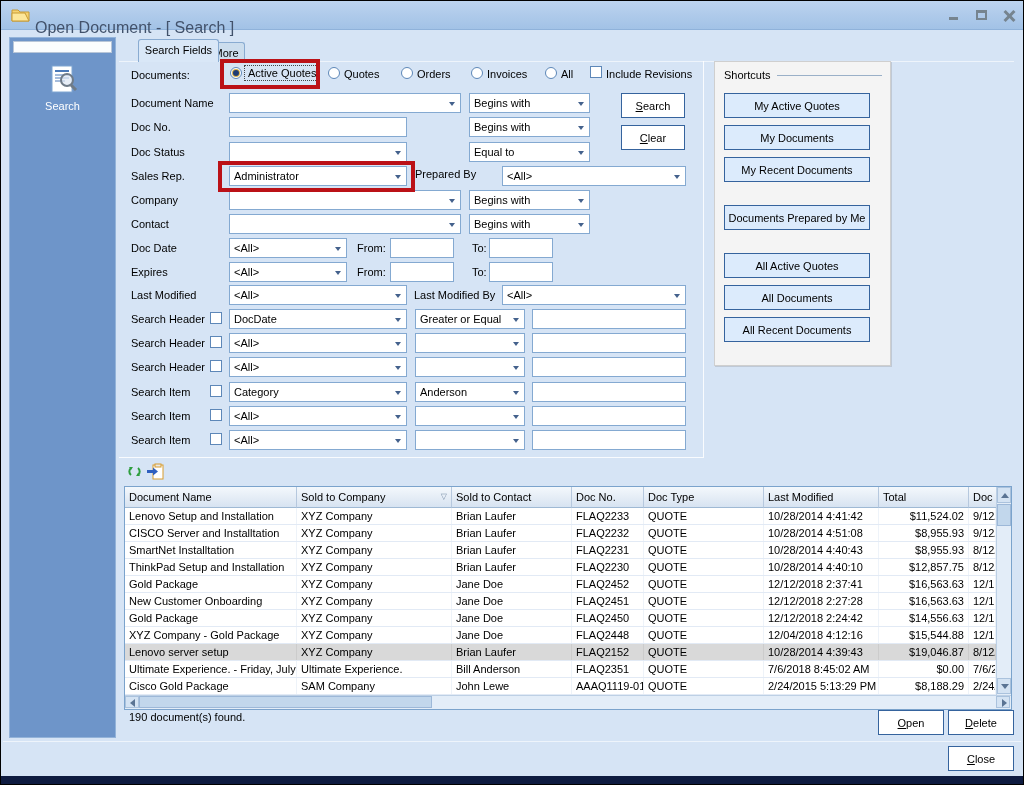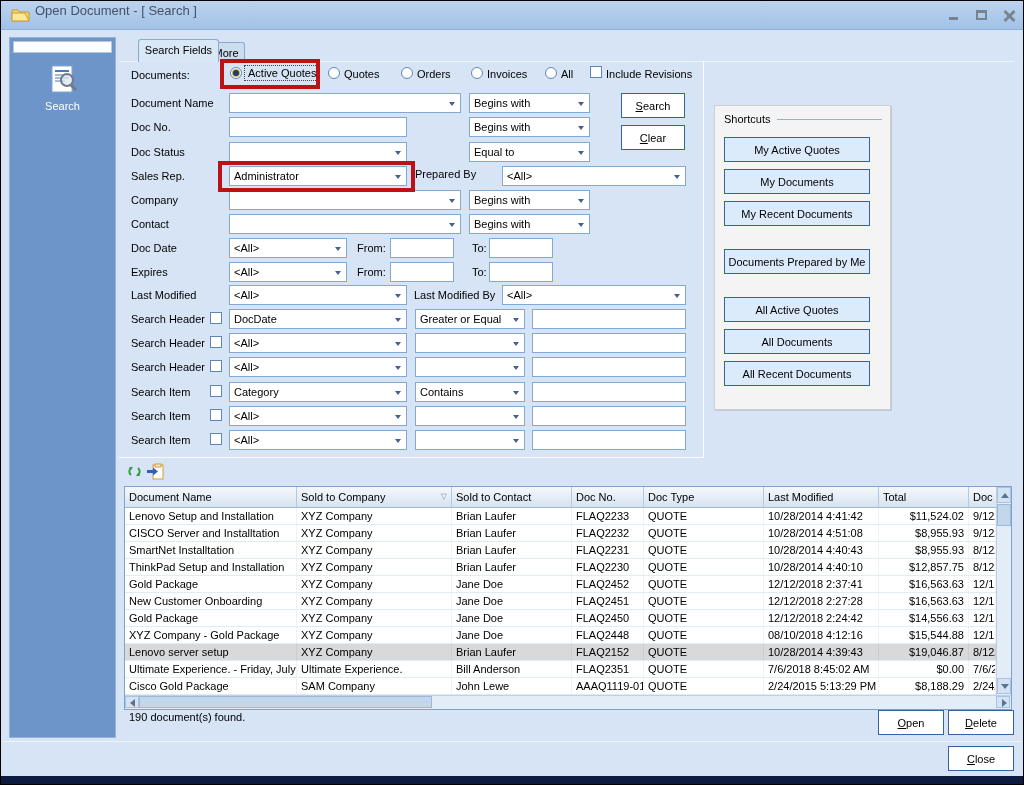--- a/index.html
+++ b/index.html
@@ -9,21 +9,21 @@
     background:#d6e4f5; border:1px solid #000;
     font-family:"Liberation Sans", sans-serif; font-size:11px; color:#000;
     overflow:hidden;
   }
   
   .titlebar {
     position:absolute; left:0; top:0; width:100%; height:29px;
     background:linear-gradient(#bcd3ef,#a2c2e6);
     border-bottom:1px solid #8fb2da;
   }
-  .title-text { position:absolute; left:34px; top:2px; font-size:13px; color:#42526b; }
+  .title-text { position:absolute; left:34px; top:18px; font-size:16px; color:#42526b; }
   .folder-icon { position:absolute; left:10px; top:6px; }
   .winbtn { position:absolute; top:8px; width:14px; height:13px; cursor:default; }
   .minimize-glyph { position:absolute; left:2px; top:8px; width:9px; height:3px; background:#76848f; }
   .maximize-glyph { position:absolute; left:1px; top:1px; width:11px; height:10px; border:2px solid #76848f; border-top-width:3px; }
   .close-glyph { position:absolute; left:0; top:0; width:13px; height:13px; }
   .close-glyph:before, .close-glyph:after {
     content:""; position:absolute; left:6px; top:0px; width:3px; height:14px; background:#76848f;
   }
   .close-glyph:before { transform:rotate(45deg); }
   .close-glyph:after { transform:rotate(-45deg); }
@@ -75,21 +75,21 @@
   .focus-label { border:1px dotted #444; padding:1px 3px; }
   .btn {
     position:absolute; background:#fff; border:1px solid #35639d;
     display:flex; align-items:center; justify-content:center; cursor:pointer; font-size:11px;
   }
   .shortcut-btn { background:#dcebfc; }
   .hl-box { position:absolute; border:4px solid #bb1117; pointer-events:none; z-index:5; }
   
   .shortcuts-panel {
     position:absolute; left:713px; top:60px; width:177px; height:305px;
-    background:#f4f4f4; border:1px solid #cfcfcf; box-shadow:1px 1px 0 #bfc9d6;margin-top:44px;
+    background:#f4f4f4; border:1px solid #cfcfcf; box-shadow:1px 1px 0 #bfc9d6;
   }
   .shortcuts-title { position:absolute; left:9px; top:7px; background:#f4f4f4; padding-right:5px; z-index:1; }
   .shortcuts-rule { position:absolute; left:62px; right:8px; top:13px; height:1px; background:#9ab0c8; }
   
   .grid-toolbar-icon { position:absolute; cursor:pointer; }
   .grid {
     position:absolute; left:123px; top:485px; width:888px; height:224px;
     background:#fff; border:1px solid #7ba3cc;
   }
   .g-header { position:absolute; left:0; top:0; height:21px; display:flex; width:871px; cursor:pointer; }
@@ -251,21 +251,21 @@
 
   <div class="flabel" style="left:130px; top:360px;">Search Header</div>
   <span class="checkbox" style="left:209px; top:359px;"></span>
   <div class="combo" style="left:228px; top:356px; width:178px;"><span>&lt;All&gt;</span><span class="arr"></span></div>
   <div class="combo" style="left:414px; top:356px; width:110px;"><span></span><span class="arr"></span></div>
   <div class="tb" style="left:531px; top:356px; width:154px;"><span></span></div>
 
   <div class="flabel" style="left:130px; top:385px;">Search Item</div>
   <span class="checkbox" style="left:209px; top:384px;"></span>
   <div class="combo" style="left:228px; top:381px; width:178px;"><span>Category</span><span class="arr"></span></div>
-  <div class="combo" style="left:414px; top:381px; width:110px;"><span>Contains</span><span class="arr"></span></div>
+  <div class="combo" style="left:414px; top:381px; width:110px;"><span>Anderson</span><span class="arr"></span></div>
   <div class="tb" style="left:531px; top:381px; width:154px;"><span></span></div>
 
   <div class="flabel" style="left:130px; top:409px;">Search Item</div>
   <span class="checkbox" style="left:209px; top:408px;"></span>
   <div class="combo" style="left:228px; top:405px; width:178px;"><span>&lt;All&gt;</span><span class="arr"></span></div>
   <div class="combo" style="left:414px; top:405px; width:110px;"><span></span><span class="arr"></span></div>
   <div class="tb" style="left:531px; top:405px; width:154px;"><span></span></div>
 
   <div class="flabel" style="left:130px; top:433px;">Search Item</div>
   <span class="checkbox" style="left:209px; top:432px;"></span>
@@ -396,21 +396,21 @@
           <div class="g-cell c5" style="width: 115px;">12/12/2018 2:24:42</div>
           <div class="g-cell c6" style="width: 90px;">$14,556.63</div>
           <div class="g-cell c7" style="width: 27px;">12/12</div>
         </div>
         <div class="g-row">
           <div class="g-cell c0" style="width: 172px;">XYZ Company - Gold Package</div>
           <div class="g-cell c1" style="width: 155px;">XYZ Company</div>
           <div class="g-cell c2" style="width: 120px;">Jane Doe</div>
           <div class="g-cell c3" style="width: 72px;">FLAQ2448</div>
           <div class="g-cell c4" style="width: 120px;">QUOTE</div>
-          <div class="g-cell c5" style="width: 115px;">08/10/2018 4:12:16</div>
+          <div class="g-cell c5" style="width: 115px;">12/04/2018 4:12:16</div>
           <div class="g-cell c6" style="width: 90px;">$15,544.88</div>
           <div class="g-cell c7" style="width: 27px;">12/10</div>
         </div>
         <div class="g-row sel">
           <div class="g-cell c0" style="width: 172px;">Lenovo server setup</div>
           <div class="g-cell c1" style="width: 155px;">XYZ Company</div>
           <div class="g-cell c2" style="width: 120px;">Brian Laufer</div>
           <div class="g-cell c3" style="width: 72px;">FLAQ2152</div>
           <div class="g-cell c4" style="width: 120px;">QUOTE</div>
           <div class="g-cell c5" style="width: 115px;">10/28/2014 4:39:43</div>

